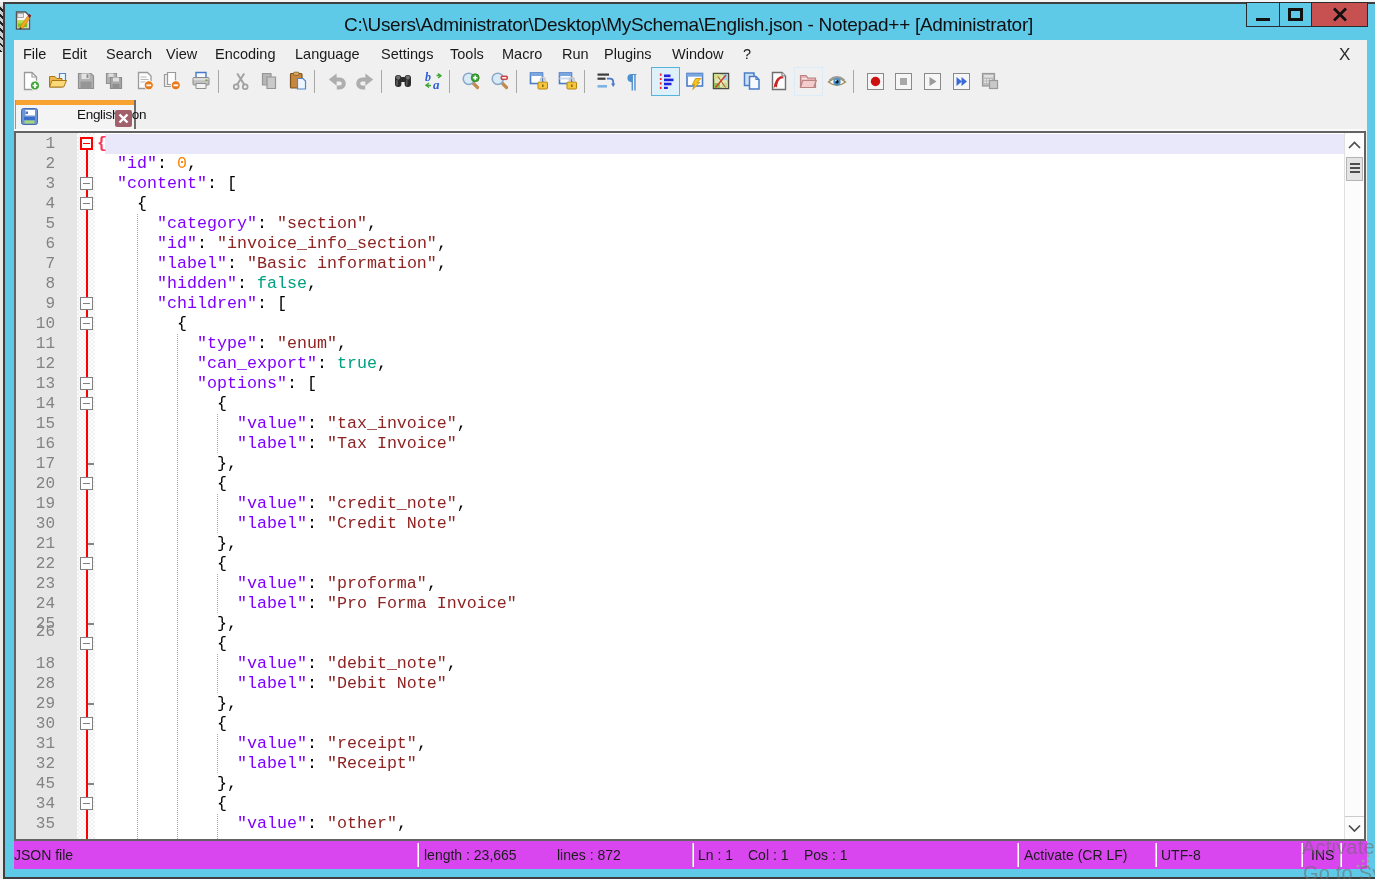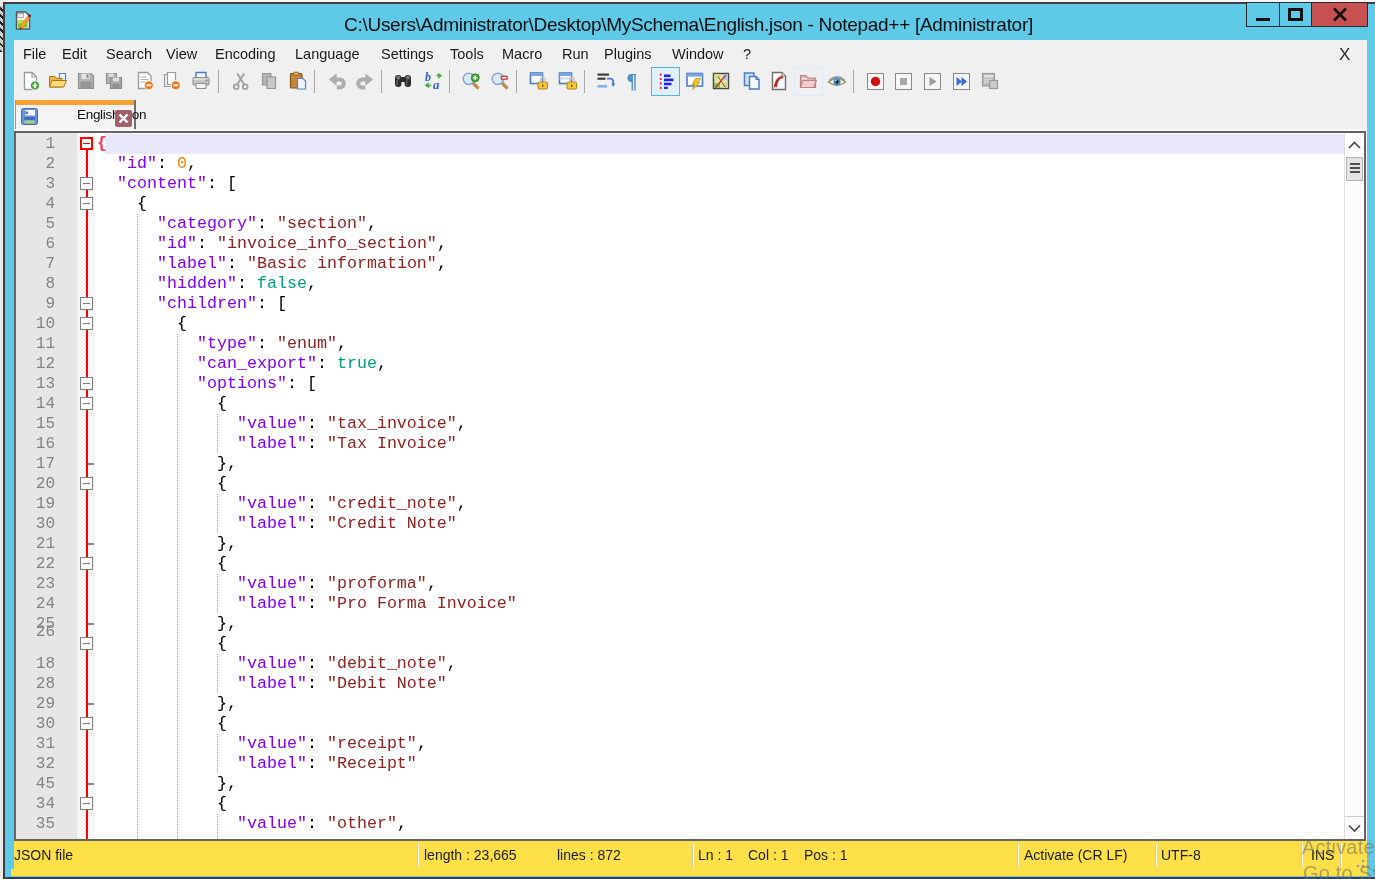--- a/index.html
+++ b/index.html
@@ -62,21 +62,21 @@
   .fbox i { position:absolute; left:2px; right:2px; top:5px; height:1px; background:#808080; display:block;}
   .fbox.red { border:2px solid #ff0000; }
   .fbox.red i { background:#ff0000; top:4px; left:1px; right:1px;}
   .ftick { position:absolute; left:72px; width:6px; height:2px; background:#848484; }
   
   #sbar { position:absolute; left:1328px; top:0; width:19px; height:706px; background:#fcfcfc;
           border-left:1px solid #e0e0e0; }
   #sthumb { position:absolute; left:1px; top:24px; width:17px; height:24px; background:#e4e4e4;
             border:1px solid #b4b4b4; }
   
-  #status { position:absolute; left:0; top:801px; width:100%; height:35px; background:#fde047;
+  #status { position:absolute; left:0; top:801px; width:100%; height:28px; background:#d946ef;
             font-size:14px; color:#1c1c1c; }
   #status span { position:absolute; top:6px; white-space:pre; }
   .ssep { position:absolute; top:2px; width:2px; height:24px; background:linear-gradient(90deg,#c9c9c9 0 1px,#ffffff 1px 2px); }
   
   .wm { position:absolute; color:rgba(106,106,106,0.55); font-size:20px; letter-spacing:0.2px; z-index:50; white-space:nowrap; }
 </style>
 </head>
 <body>
 <div id="win"></div>
 <div id="topwhite"></div>

